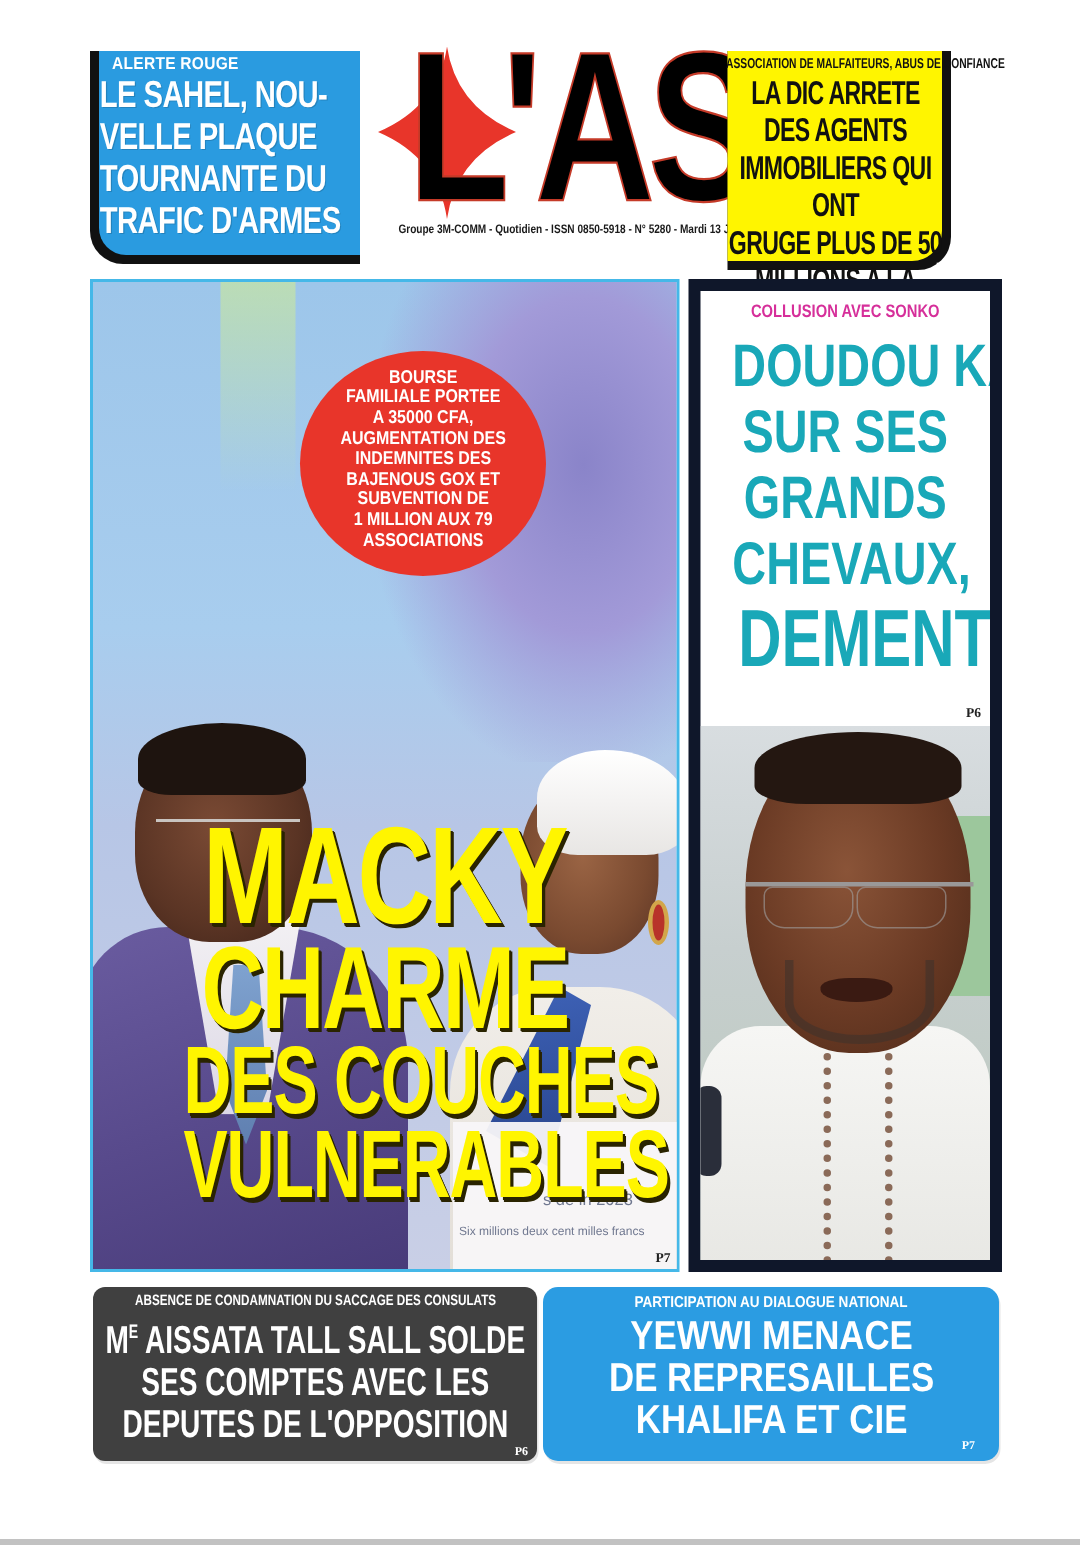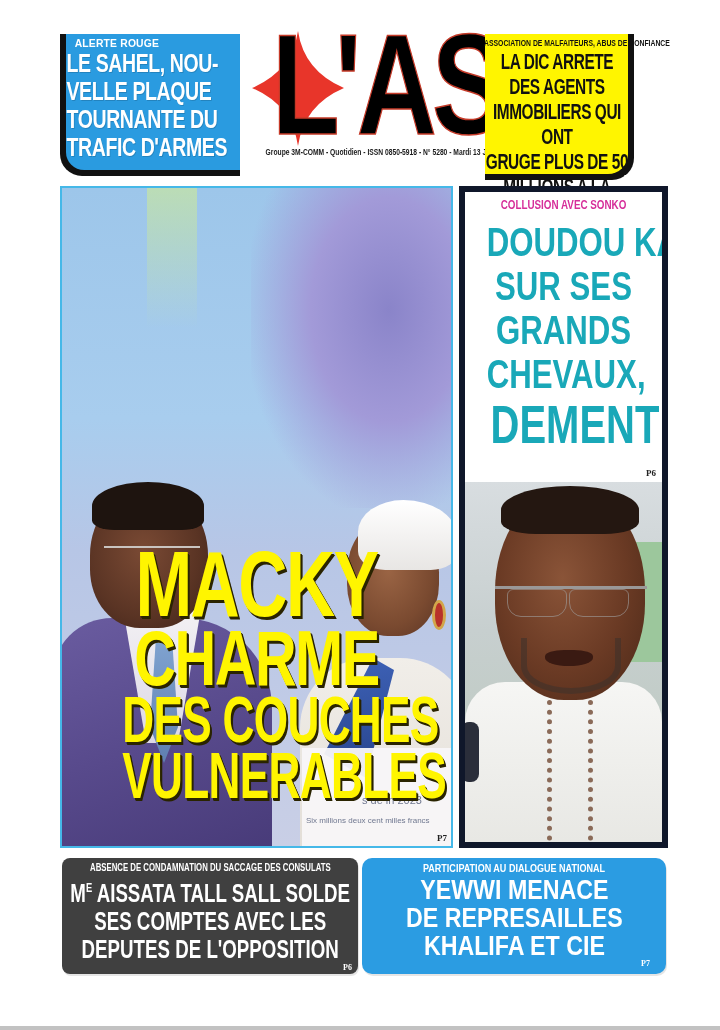--- a/index.html
+++ b/index.html
@@ -163,21 +163,21 @@
   .mh-3 { font-size: 64px; line-height: 56px; transform: scaleX(0.69); letter-spacing: -1px; }
   .mh-4 { font-size: 64px; line-height: 56px; transform: scaleX(0.69); letter-spacing: -1px; }
   .main-page {
     position: absolute; right: 4px; bottom: 3px; font-family: "Liberation Serif", serif;
     font-weight: 700; font-size: 9px; color: #222;
   }
 
   
   .side-story {
     position: absolute; left: 459px; top: 186px; width: 209px; height: 662px;
-    border: 6px solid #0f172a; background: #fff; overflow: hidden;
+    border: 8px solid #0f172a; background: #fff; overflow: hidden;
   }
   .side-kicker {
     text-align: center; color: #d62f9a; font-size: 12px; font-weight: 700;
     margin-top: 6px; transform: scaleX(0.82);
   }
   .side-title { text-align: center; color: #19a8b8; font-weight: 700; margin-top: 8px; }
   .st-line { display: block; white-space: nowrap; transform-origin: center top; }
   .st-1 { font-size: 40px; line-height: 44px; transform: scaleX(0.78); }
   .st-2 { font-size: 40px; line-height: 44px; transform: scaleX(0.78); }
   .st-3 { font-size: 40px; line-height: 44px; transform: scaleX(0.78); }
@@ -328,20 +328,31 @@
   <div class="woman-headwrap"></div>
   <div class="woman-earring"></div>
 
   <div class="certificate">
     <div class="cert-line" style="top: 46px; left: 60px; font-size: 11px;">s de   in 2023</div>
     <div class="cert-line" style="top: 68px; font-size: 8px;">Six millions deux cent milles francs</div>
     <div class="cert-line" style="top: 84px; left: 60px; font-size: 11px; margin-top: 20px;">x      on de Zig</div>
 
   </div>
 
+  <div class="bubble">
+    <div class="bubble-text">BOURSE
+FAMILIALE PORTEE
+A 35000 CFA,
+AUGMENTATION DES
+INDEMNITES DES
+BAJENOUS GOX ET
+SUBVENTION DE
+1 MILLION AUX 79
+ASSOCIATIONS</div>
+  </div>
 
   <div class="main-headline">
     <span class="mh-line mh-1">MACKY</span>
     <span class="mh-line mh-2">CHARME</span>
     <span class="mh-line mh-3">DES COUCHES</span>
     <span class="mh-line mh-4">VULNERABLES</span>
   </div>
 
   <span class="main-page">P7</span>
 </div>

